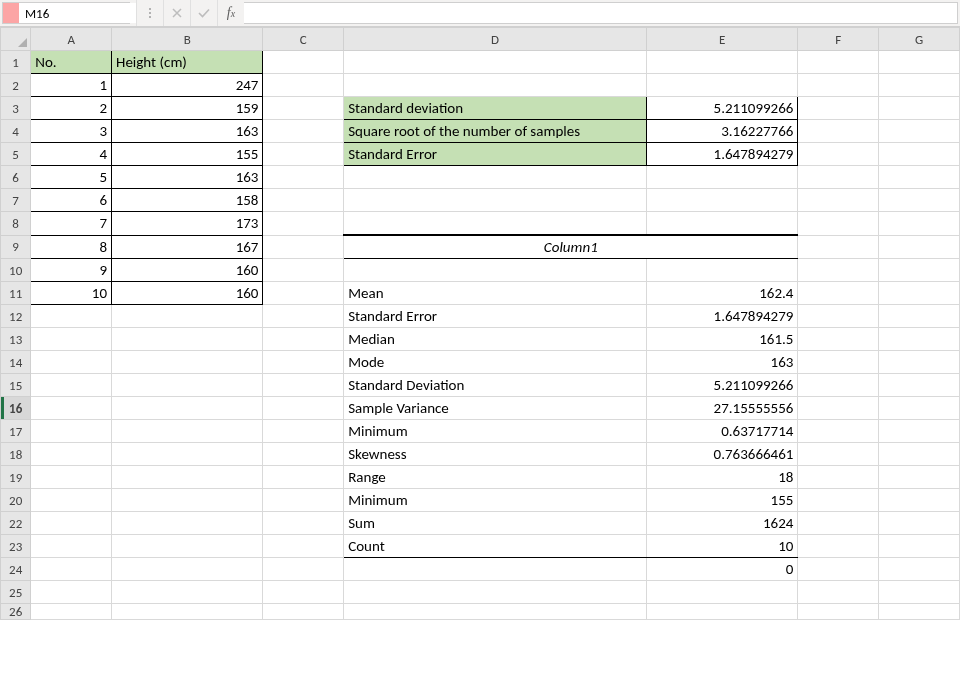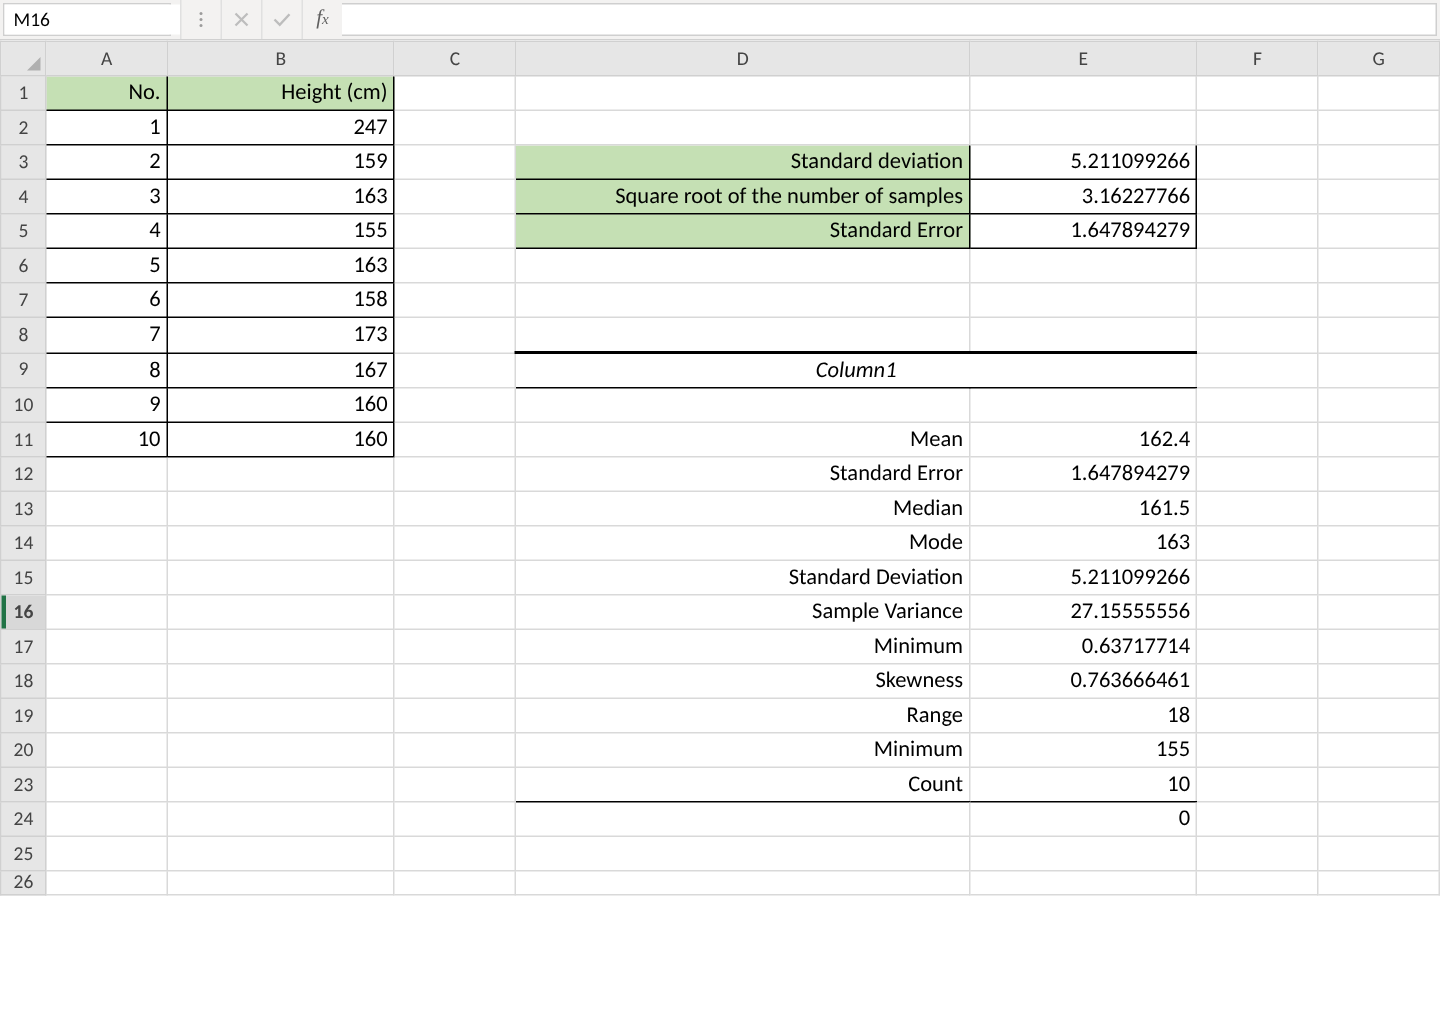--- a/index.html
+++ b/index.html
@@ -30,20 +30,21 @@
     font-size: 13px;
     color: #444;
   }
   .namebox-wrap {
     width: 110px;
     display: flex;
     align-items: center;
     background: #fca5a5;
     border: 1px solid #cfcfcf;
     margin: 2px 0 2px 2px;
+    padding-left: 16px;
   }
   .namebox {
     flex: 1;
     padding: 0 6px;
     background: #fff;
     border: none;
     outline: none;
     height: 20px;
     font: inherit;
     color: #000;
@@ -168,21 +169,21 @@
   }
   .bx {
     border: 1px solid #000 !important;
   }
   .green-lbl {
     background: #c5e0b4 !important;
   }
   .bold { font-weight: normal; }
   .italic { font-style: italic; }
   .r { text-align: right; }
-  .l { text-align: right; }
+  .l { text-align: left; }
   .c { text-align: center; }
 
   
   .col1-title {
     border-top: 2px solid #000 !important;
     border-bottom: 1px solid #000 !important;
   }
   .stats-bottom {
     border-bottom: 1px solid #000 !important;
   }
@@ -455,20 +456,30 @@
         <td class="rh">20</td>
         <td></td>
             <td></td>
             <td></td>
         <td class="l">Minimum</td>
         <td class="r">155</td>
         <td></td>
             <td></td>
       </tr>
       <tr>
+        <td class="rh">22</td>
+        <td></td>
+            <td></td>
+            <td></td>
+        <td class="l">Sum</td>
+        <td class="r">1624</td>
+        <td></td>
+            <td></td>
+      </tr>
+      <tr>
         <td class="rh">23</td>
         <td></td>
             <td></td>
             <td></td>
         <td class="l stats-bottom">Count</td>
         <td class="r stats-bottom">10</td>
         <td></td>
             <td></td>
       </tr>
 

